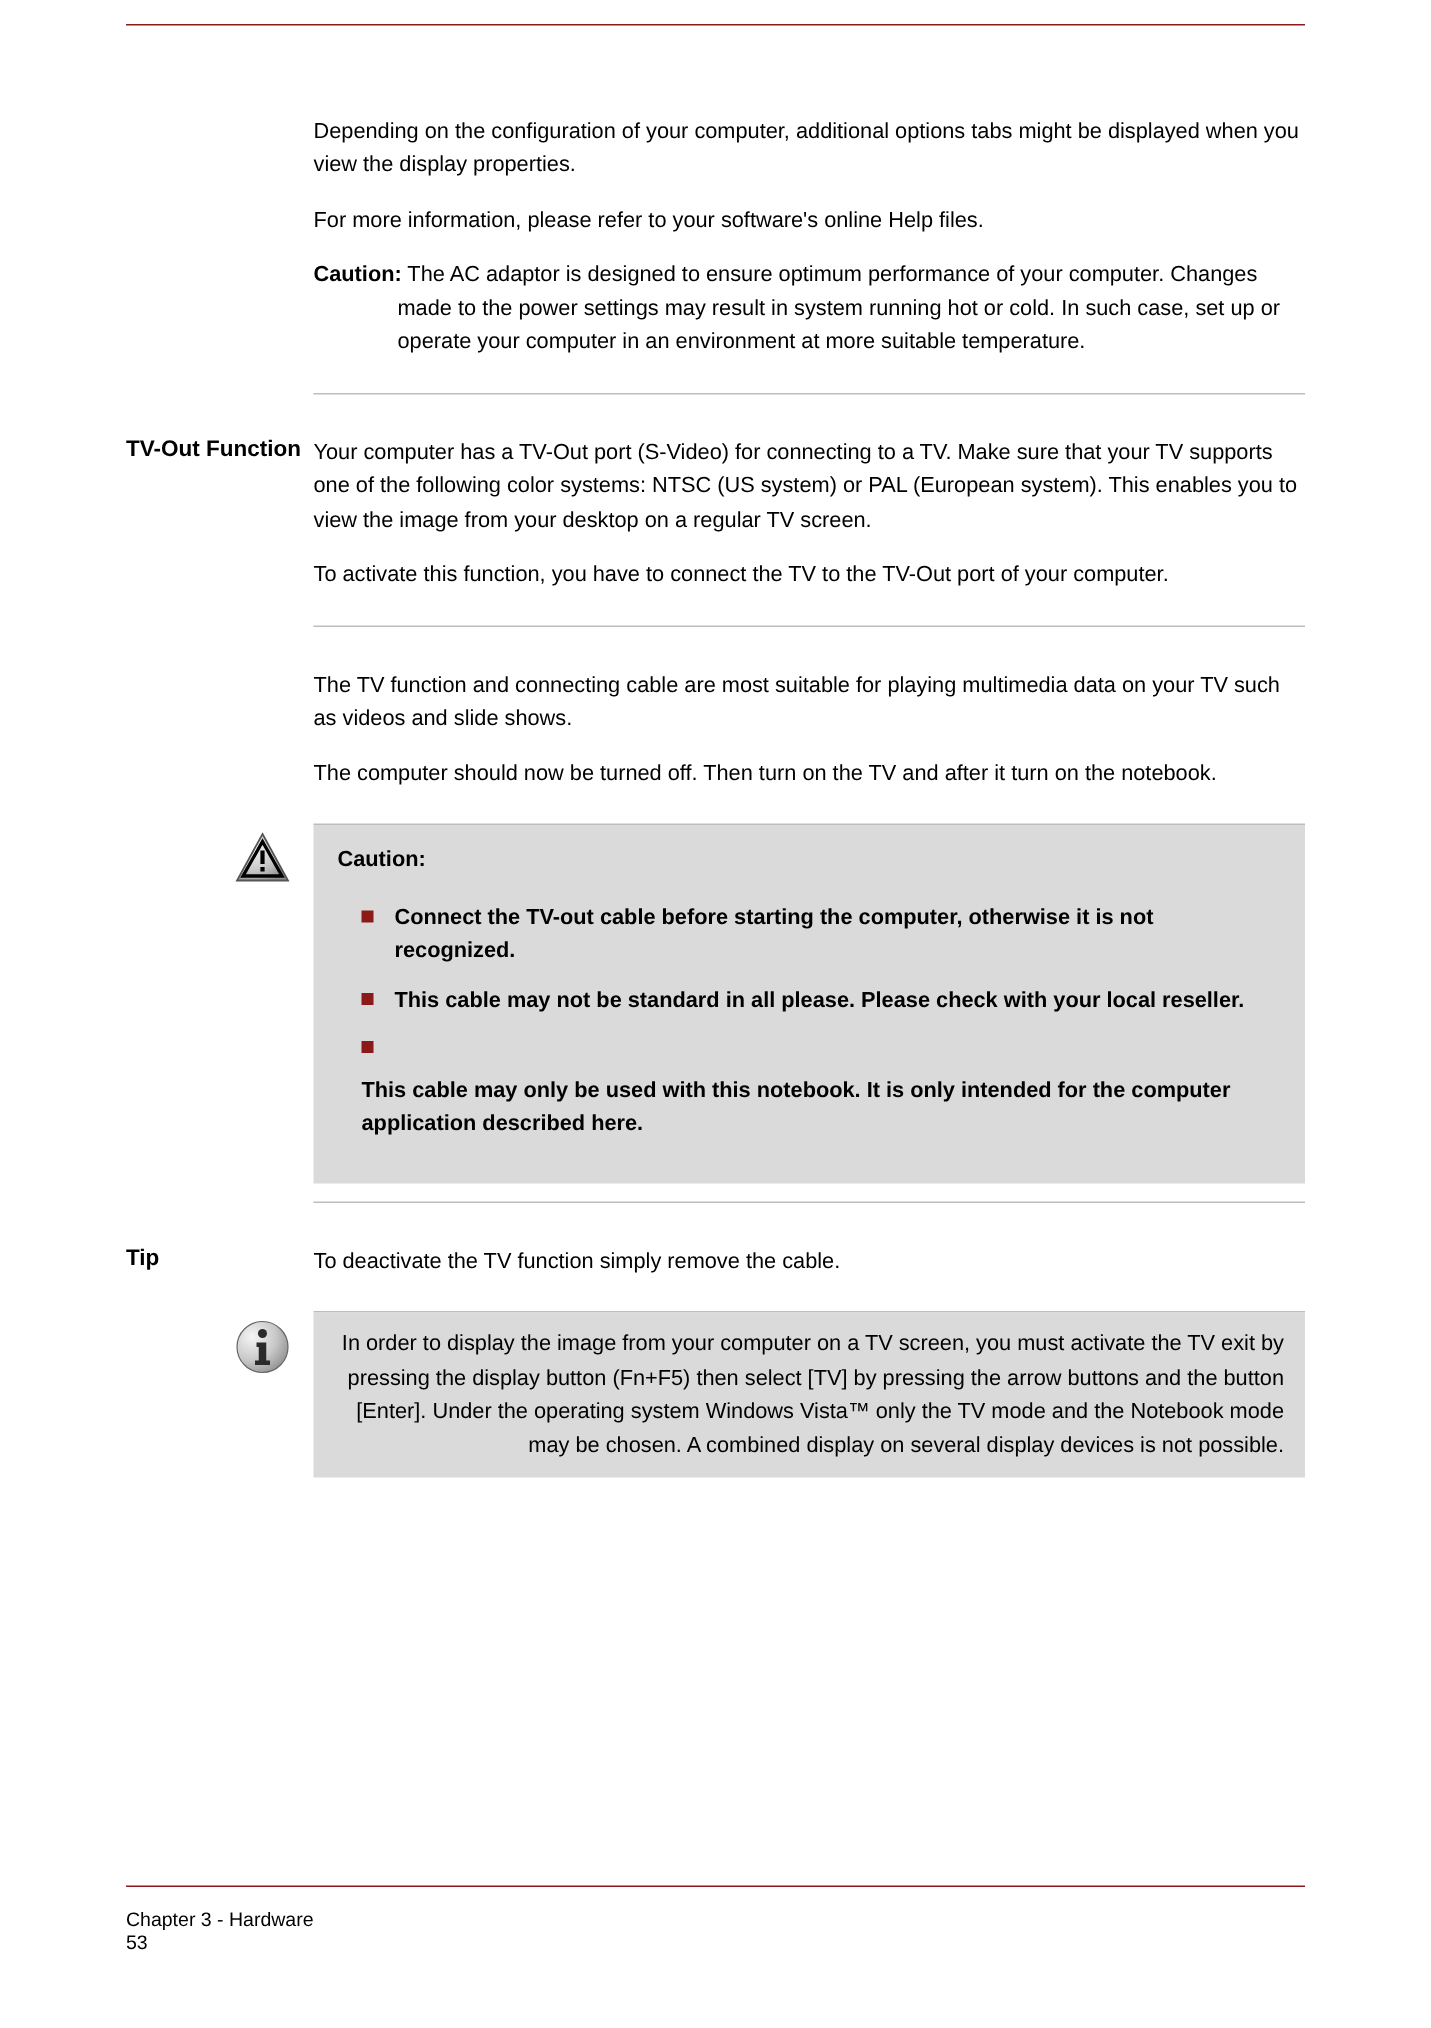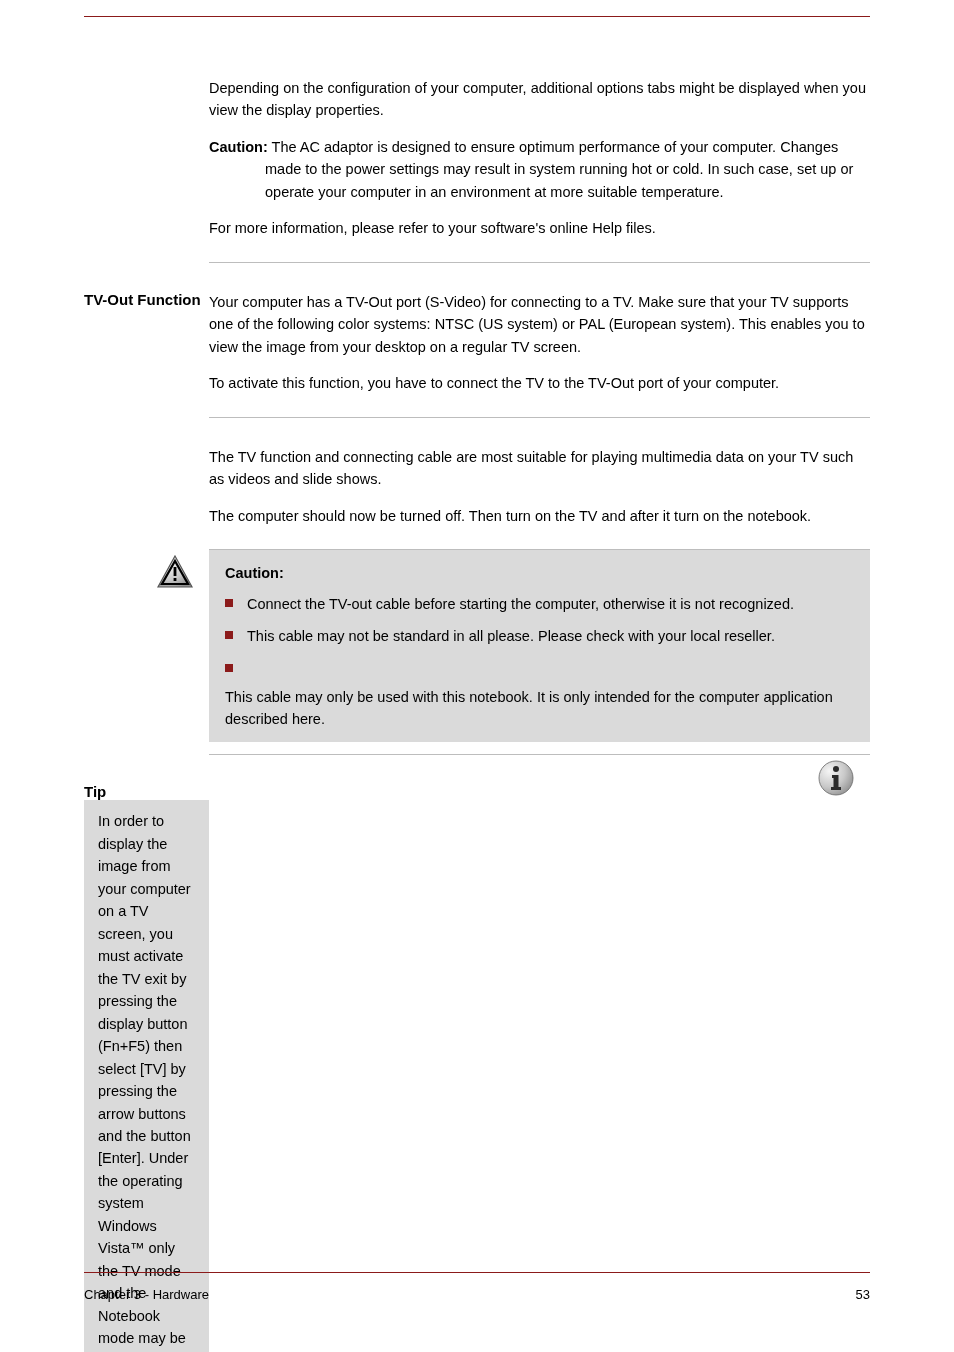--- a/index.html
+++ b/index.html
@@ -60,25 +60,27 @@
       min-width: 50px;
       text-indent: 0;
     }
     .callout-gray {
       background: #dadada;
       padding: 12px 16px;
       margin-bottom: 4px;
     }
     .callout-gray.small {
       padding: 10px 14px;
+      text-align: right;
     }
     .bullet-list {
       list-style: none;
       padding: 0;
-      margin: 0;
+      margin: 16px;
+      font-weight: bold;
     }
     .bullet-list li {
       display: flex;
       align-items: flex-start;
       gap: 14px;
       margin-bottom: 10px;
     }
     .bullet-list li:last-child {
       margin-bottom: 0;
       flex-direction: column;
@@ -105,44 +107,45 @@
       bottom: 50px;
       left: 84px;
       right: 84px;
     }
     .footer-row {
       display: flex;
       justify-content: space-between;
       font-size: 13px;
       color: #000;
       margin-top: 14px;
+      flex-direction: column;
     }
     svg {
       display: block;
     }
     .spacer-sm { height: 8px; }
   </style>
 </head>
 <body>
 
 <div class="page">
   <hr class="hr-red">
 
   <div class="content">
 
     <div></div>
     <div class="right-col">
       <p>Depending on the configuration of your computer, additional options tabs might be displayed when you view the display properties.</p>
+      <p>For more information, please refer to your software's online Help files.</p>
       <p>
         <span class="label-indent">
           <span class="lbl"><strong>Caution:</strong></span>
           <span>The AC adaptor is designed to ensure optimum performance of your computer. Changes made to the power settings may result in system running hot or cold. In such case, set up or operate your computer in an environment at more suitable temperature.</span>
         </span>
       </p>
-      <p>For more information, please refer to your software's online Help files.</p>
       <div class="spacer-sm"></div>
       <hr class="hr-gray">
     </div>
 
     <div class="sidehead">TV-Out Function</div>
     <div class="right-col section">
       <p>Your computer has a TV-Out port (S-Video) for connecting to a TV. Make sure that your TV supports one of the following color systems: NTSC (US system) or PAL (European system). This enables you to view the image from your desktop on a regular TV screen.</p>
       <p>To activate this function, you have to connect the TV to the TV-Out port of your computer.</p>
       <div class="spacer-sm"></div>
       <hr class="hr-gray">
@@ -189,20 +192,25 @@
             <span class="bullet-square"></span>
             <span>This cable may only be used with this notebook. It is only intended for the computer application described here.</span>
           </li>
         </ul>
       </div>
       <div class="spacer-sm"></div>
       <hr class="hr-gray">
     </div>
 
     <div class="sidehead">Tip</div>
+    <div class="right-col section">
+      <p>To deactivate the TV function simply remove the cable.</p>
+      <div class="spacer-sm"></div>
+      <hr class="hr-gray">
+    </div>
 
     <div class="icon-cell">
       <span>
         <svg width="40" height="40" viewBox="0 0 40 40">
           <defs>
             <radialGradient id="infog" cx="0.3" cy="0.3" r="0.85">
               <stop offset="0%" stop-color="#f5f5f5"></stop>
               <stop offset="55%" stop-color="#c8c8c8"></stop>
               <stop offset="100%" stop-color="#8a8a8a"></stop>
             </radialGradient>

